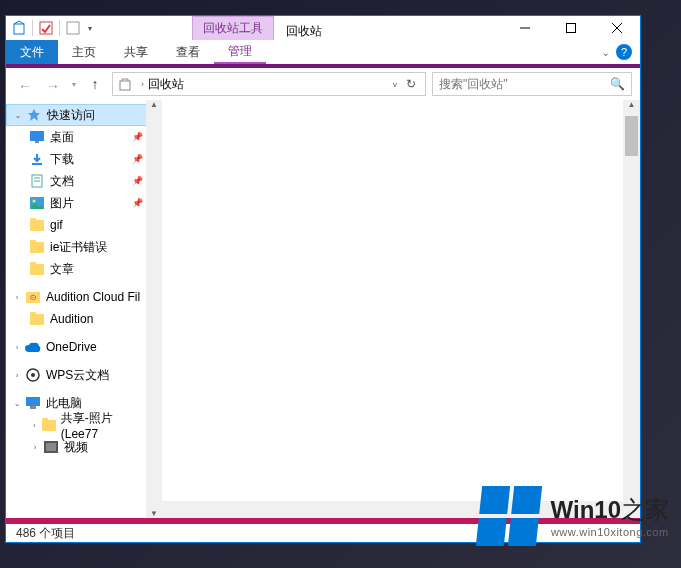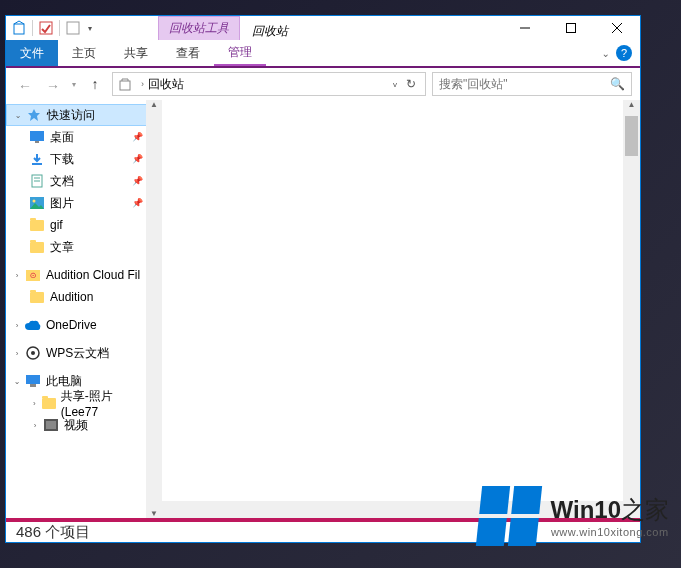--- a/index.html
+++ b/index.html
@@ -11,28 +11,28 @@
   position: absolute; left: 5px; top: 15px; width: 636px; height: 528px;
   background: #fff; border: 1px solid #0078d7; display: flex; flex-direction: column;
 }
 
 .titlebar { height: 24px; display: flex; align-items: center; background: #fff; }
 .qat { display: flex; align-items: center; padding-left: 4px; gap: 2px; }
 .qat-icon { width: 18px; height: 18px; display: flex; align-items: center; justify-content: center; font-size: 11px; }
 .qat-sep { width: 1px; height: 16px; background: #d0d0d0; margin: 0 2px; }
 .qat-chev { font-size: 8px; color: #555; padding: 0 4px; }
 
-.title-tabs { margin-left: 62px; display: flex; align-items: flex-end; height: 24px; font-style: italic; }
+.title-tabs { margin-left: 96px; display: flex; align-items: flex-end; height: 24px; }
 .tool-tab { background: #e6c9f0; color: #7b2f8f; font-size: 12px; padding: 3px 10px; border: 1px solid #d0a0e0; border-bottom: none; }
 .app-title { font-size: 12px; padding: 0 12px; color: #000; }
 
 .win-controls { margin-left: auto; display: flex; }
 .win-btn { width: 46px; height: 24px; display: flex; align-items: center; justify-content: center; font-size: 11px; color: #000; }
 
-.ribbon-tabs { height: 28px; display: flex; align-items: stretch; background: #fff; border-bottom: 2px solid #701a75; position: relative; }
+.ribbon-tabs { height: 28px; display: flex; align-items: stretch; background: #fff; border-bottom: 4px solid #701a75; position: relative; }
 .rt { padding: 0 14px; font-size: 12px; display: flex; align-items: center; color: #333; cursor: default; }
 .rt.file { background: #1979ca; color: #fff; }
 .rt.manage { color: #7b2f8f; border-bottom: 2px solid #b050c0; }
 .ribbon-right { margin-left: auto; display: flex; align-items: center; padding-right: 8px; gap: 6px; }
 .expand-chev { font-size: 10px; color: #666; }
 .help-icon { width: 16px; height: 16px; border-radius: 50%; background: #0078d7; color: #fff; font-size: 11px; display: flex; align-items: center; justify-content: center; }
 
 .addr-row { height: 32px; display: flex; align-items: center; padding: 4px 8px; gap: 6px; background: #fff; }
 .nav-arrow { width: 22px; height: 22px; display: flex; align-items: center; justify-content: center; color: #999; font-size: 14px; }
 .nav-arrow.enabled { color: #333; }
@@ -69,21 +69,21 @@
 .folder-icon { width: 14px; height: 11px; background: #ffd768; border-radius: 1px; position: relative; }
 .folder-icon::before { content:''; position:absolute; top:-2px; left:0; width:6px; height:2px; background:#ffd768; border-radius:1px 1px 0 0;}
 .cc-icon { width: 14px; height: 11px; background: #ffd768; position: relative; font-size:8px; color:#d14; line-height:11px; text-align:center; }
 
 .content { flex: 1; position: relative; background: #fff; }
 .content .vscroll { position: absolute; right: 0; top: 0; width: 17px; height: 100%; background: #f0f0f0; }
 .content .vscroll::before { content:'▲'; position:absolute; top:0; left:0; right:0; text-align:center; font-size:8px; color:#666; }
 .content .vscroll .thumb { position:absolute; top:16px; left:2px; right:2px; height:40px; background:#c0c0c0; }
 .content .hscroll { position: absolute; left:0; right:17px; bottom:0; height:17px; background:#f0f0f0; }
 
-.status { height: 24px; border-top: 4px solid #be185d; display: flex; align-items: center; padding: 0 10px; font-size: 15px; color: #333; background:#fff;}
+.status { height: 24px; border-top: 6px solid #be185d; display: flex; align-items: center; padding: 0 10px; font-size: 12px; color: #333; background:#fff;}
 
 .watermark { position: absolute; right: 12px; bottom: 22px; display: flex; align-items: center; gap: 12px; text-align: center; }
 .win-logo { display: grid; grid-template-columns: 28px 28px; grid-template-rows: 28px 28px; gap: 4px; transform: skewX(-6deg); }
 .win-logo div { background: #0078d7; }
 .wm-text .t1 { font-size: 24px; color: #222; font-weight: 500; }
 .wm-text .t1 b { font-weight: 700; }
 .wm-text .t2 { font-size: 11px; color: #666; letter-spacing: 0.5px; }
 </style>
 </head>
 <body>
@@ -232,20 +232,26 @@
       <div class="tn d1">
         <span class="ic">
             <span class="folder-icon"></span>
           </span>
         <span>gif</span>
       </div>
       <div class="tn d1">
         <span class="ic">
             <span class="folder-icon"></span>
           </span>
+        <span>ie证书错误</span>
+      </div>
+      <div class="tn d1">
+        <span class="ic">
+            <span class="folder-icon"></span>
+          </span>
         <span>文章</span>
       </div>
 
       <div class="tn d0" style="margin-top:6px">
         <span class="exp">›</span>
         <span class="ic">
             <span class="cc-icon">⊙</span>
           </span>
         <span>Audition Cloud Fil</span>
       </div>

